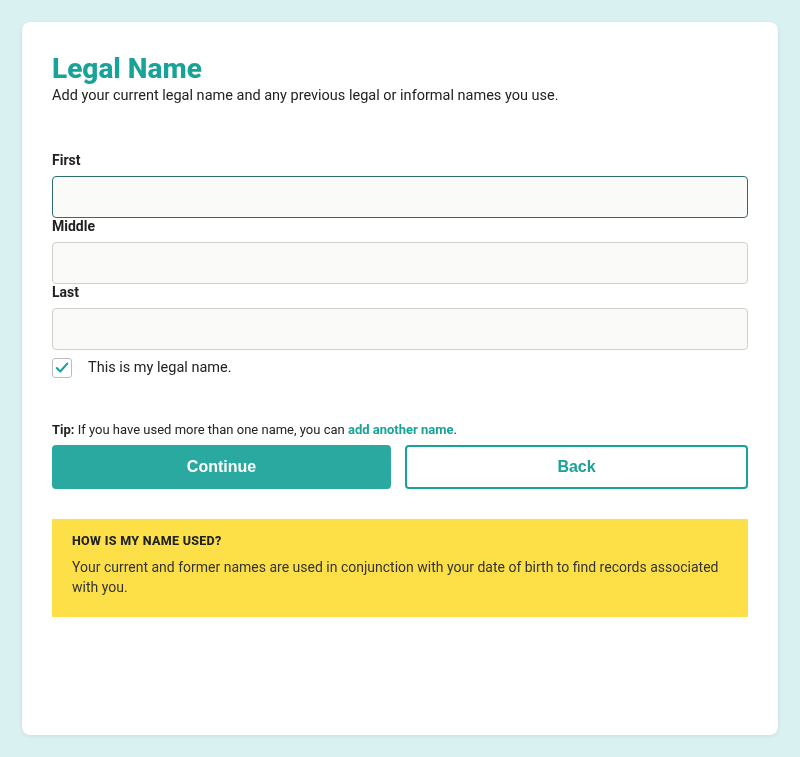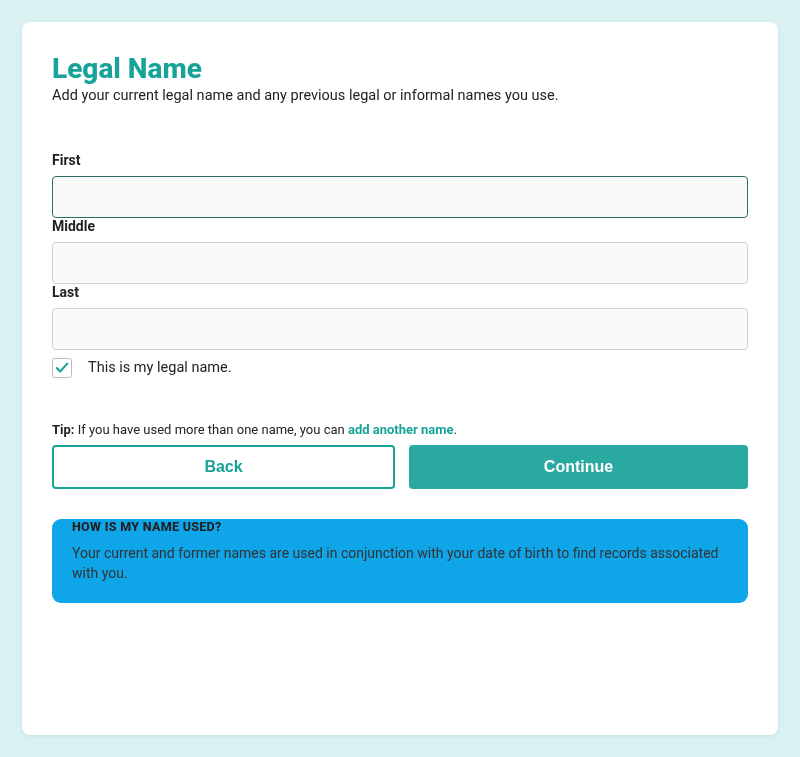--- a/index.html
+++ b/index.html
@@ -107,23 +107,23 @@
   .btn-back {
     background: #fff;
     color: #17a398;
     border: 2px solid #17a398;
   }
   .btn-continue {
     background: #2aa9a0;
     color: #fff;
   }
   .info-box {
-    background: #0ea5e9;
-    border-radius: 9px;
-    padding: 0 20px 20px 20px;
+    background: #fde047;
+    border-radius: 1px;
+    padding: 14px 20px 20px 20px;
   }
   .info-title {
     font-size: 12.5px;
     font-weight: 800;
     letter-spacing: 0.3px;
     color: #222;
     margin-bottom: 10px;
   }
   .info-body {
     font-size: 14px;
@@ -161,22 +161,22 @@
       </svg>
     </div>
     <span class="check-label">This is my legal name.</span>
   </div>
 
   <p class="tip-line">
     <span class="bold">Tip:</span><span> If you have used more than one name, you can </span><span class="link">add another name</span><span>.</span>
   </p>
 
   <div class="button-row">
+    <button class="btn btn-continue">Continue</button>
     <button class="btn btn-back">Back</button>
-    <button class="btn btn-continue">Continue</button>
   </div>
 
   <div class="info-box">
     <div class="info-title">HOW IS MY NAME USED?</div>
     <div class="info-body">Your current and former names are used in conjunction with your date of birth to find records associated with you.</div>
   </div>
 
 </div>
 
 </body></html>

